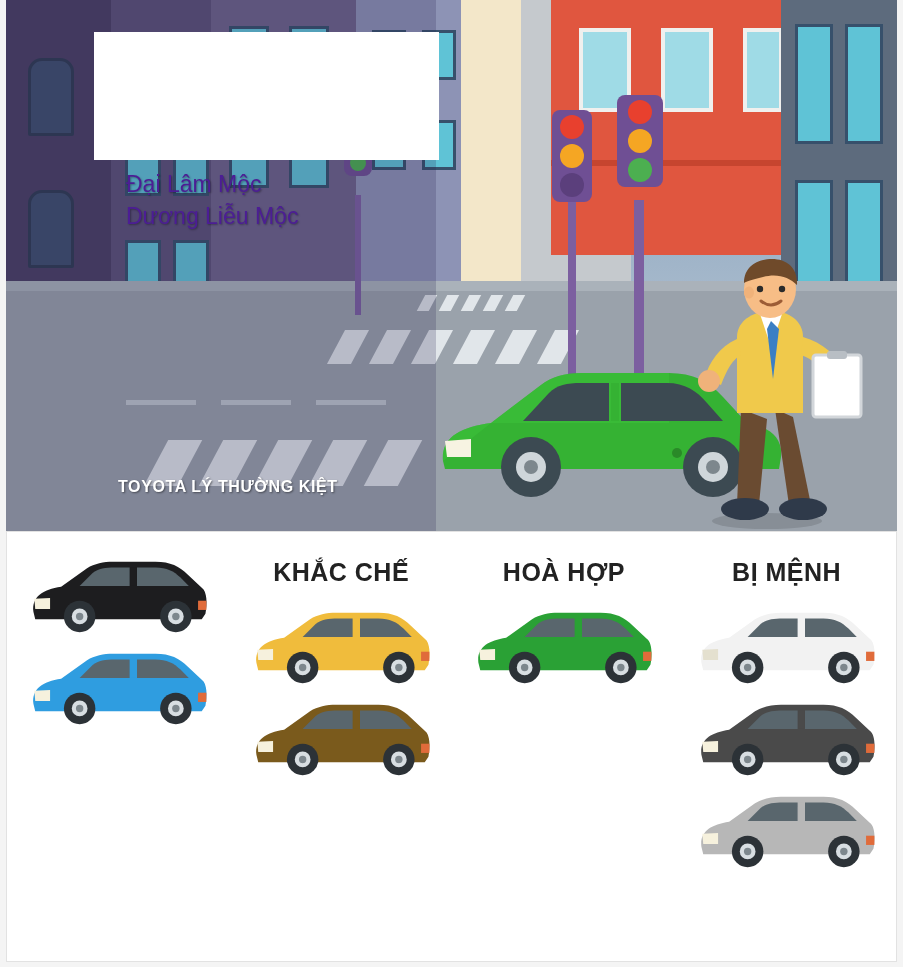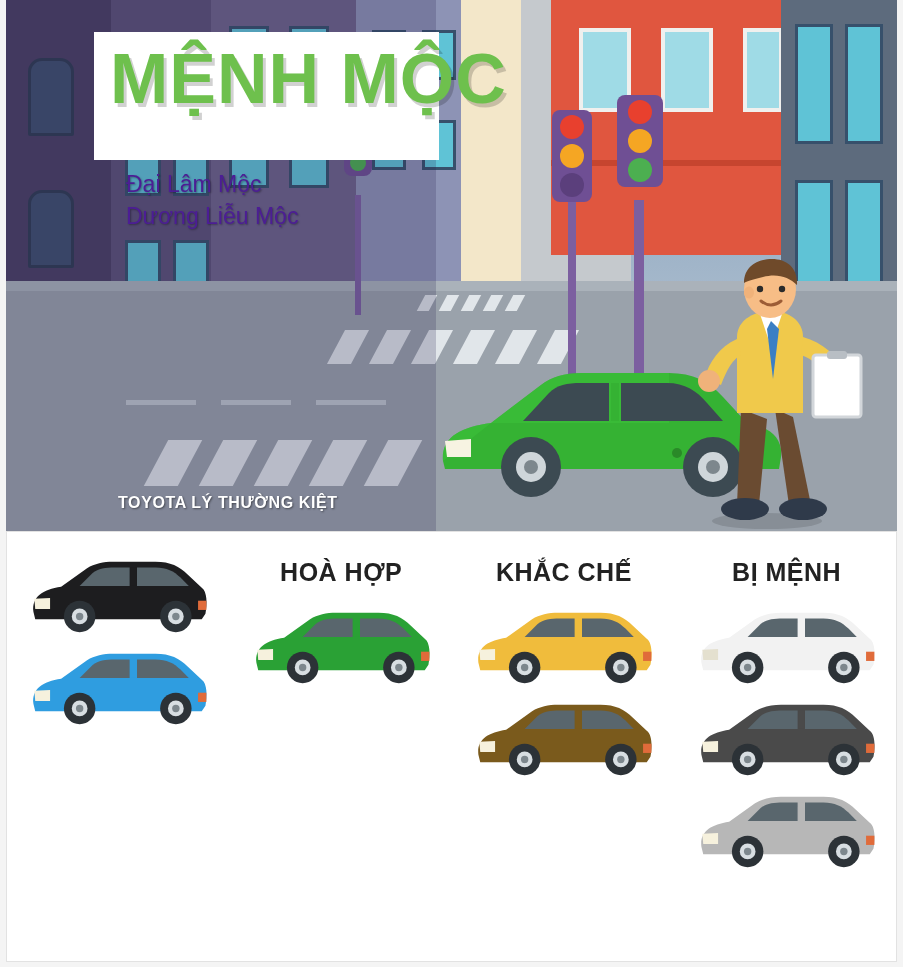--- a/index.html
+++ b/index.html
@@ -110,21 +110,21 @@
     text-shadow:3px 4px 0 rgba(0,0,0,.18);
     line-height:1;
   }
   .hero-list{
     position:absolute;left:120px;top:168px;width:420px;
     color:#4c1d95;font-size:23px;line-height:32px;
     text-shadow:1px 1px 2px rgba(0,0,0,.35);
   }
   .hero-list div{margin:0;padding:0;}
   .hero-brand{
-    position:absolute;left:112px;top:494px;
+    position:absolute;left:112px;top:478px;
     color:#ffffff;font-size:16px;font-weight:bold;letter-spacing:.6px;
     text-shadow:1px 1px 2px rgba(0,0,0,.45);
     text-align:center;
   }
 
   
   .person{position:absolute;right:20px;bottom:2px;width:180px;height:270px;}
 
   
   .panel{
@@ -287,21 +287,20 @@
 
       <ellipse cx="73" cy="30" rx="26" ry="29" fill="#f7bd86"></ellipse>
       <path d="M47 24 C47 6 63 0 75 0 C90 0 101 9 100 26 C92 18 80 14 66 18 C58 20 50 22 47 24 Z" fill="#6f4a2a"></path>
       <circle cx="63" cy="30" r="3.2" fill="#2b2b2b"></circle>
       <circle cx="85" cy="30" r="3.2" fill="#2b2b2b"></circle>
       <path d="M64 42 Q74 50 84 42" stroke="#9c5c35" stroke-width="3" fill="none" stroke-linecap="round"></path>
       <path d="M47 34 a5 6 0 1 0 0 -1" fill="#f0b27a"></path>
     </svg>
 
     <div class="title-band"></div>
-    <div class="hero-title">MỆNH MỘC</div>
 
     <div class="hero-list">
       <div>Đại Lâm Mộc</div>
       <div>Dương Liễu Mộc</div>
     </div>
 
     <div class="hero-brand">TOYOTA LÝ THƯỜNG KIỆT</div>
   </div>
 
   <div class="panel">
@@ -344,71 +343,71 @@
             <g>
                 <circle cx="162" cy="63" r="17" fill="#2c3237"></circle>
                 <circle cx="162" cy="63" r="8.5" fill="#d8dee2"></circle>
                 <circle cx="162" cy="63" r="4" fill="#7d878d"></circle>
               </g>
           </svg>
         </div>
       </div>
 
       <div class="col">
+        <div class="col-title">KHẮC CHẾ</div>
+        <div class="car-slot">
+          <svg width="185" height="78" viewBox="0 0 200 84">
+            <path d="M8 58 C6 42 18 34 38 31 L66 11 C74 6 84 4 94 4 L140 4 C156 4 166 9 175 18 L190 32 C196 36 196 50 194 60 L190 66 L10 66 Z" fill="#f0bc3c"></path>
+            <path d="M72 16 C78 11 86 10 96 10 L112 10 L112 30 L58 30 Z" fill="#59666d"></path>
+            <path d="M120 10 L140 10 C152 10 160 14 167 21 L176 30 L120 30 Z" fill="#59666d"></path>
+            <rect x="113" y="10" width="6" height="20" fill="#f0bc3c"></rect>
+            <path d="M9 44 L26 43 L26 55 L10 55 Z" fill="#f6f1dd"></path>
+            <path d="M186 46 L195 46 L195 56 L186 56 Z" fill="#e06b3a"></path>
+            <g>
+                <circle cx="58" cy="63" r="17" fill="#2c3237"></circle>
+                <circle cx="58" cy="63" r="8.5" fill="#d8dee2"></circle>
+                <circle cx="58" cy="63" r="4" fill="#7d878d"></circle>
+              </g>
+            <g>
+                <circle cx="162" cy="63" r="17" fill="#2c3237"></circle>
+                <circle cx="162" cy="63" r="8.5" fill="#d8dee2"></circle>
+                <circle cx="162" cy="63" r="4" fill="#7d878d"></circle>
+              </g>
+          </svg>
+        </div>
+        <div class="car-slot">
+          <svg width="185" height="78" viewBox="0 0 200 84">
+            <path d="M8 58 C6 42 18 34 38 31 L66 11 C74 6 84 4 94 4 L140 4 C156 4 166 9 175 18 L190 32 C196 36 196 50 194 60 L190 66 L10 66 Z" fill="#7a5a1c"></path>
+            <path d="M72 16 C78 11 86 10 96 10 L112 10 L112 30 L58 30 Z" fill="#59666d"></path>
+            <path d="M120 10 L140 10 C152 10 160 14 167 21 L176 30 L120 30 Z" fill="#59666d"></path>
+            <rect x="113" y="10" width="6" height="20" fill="#7a5a1c"></rect>
+            <path d="M9 44 L26 43 L26 55 L10 55 Z" fill="#f6f1dd"></path>
+            <path d="M186 46 L195 46 L195 56 L186 56 Z" fill="#e06b3a"></path>
+            <g>
+                <circle cx="58" cy="63" r="17" fill="#2c3237"></circle>
+                <circle cx="58" cy="63" r="8.5" fill="#d8dee2"></circle>
+                <circle cx="58" cy="63" r="4" fill="#7d878d"></circle>
+              </g>
+            <g>
+                <circle cx="162" cy="63" r="17" fill="#2c3237"></circle>
+                <circle cx="162" cy="63" r="8.5" fill="#d8dee2"></circle>
+                <circle cx="162" cy="63" r="4" fill="#7d878d"></circle>
+              </g>
+          </svg>
+        </div>
+      </div>
+
+      <div class="col">
         <div class="col-title">HOÀ HỢP</div>
         <div class="car-slot">
           <svg width="185" height="78" viewBox="0 0 200 84">
             <path d="M8 58 C6 42 18 34 38 31 L66 11 C74 6 84 4 94 4 L140 4 C156 4 166 9 175 18 L190 32 C196 36 196 50 194 60 L190 66 L10 66 Z" fill="#2aa135"></path>
             <path d="M72 16 C78 11 86 10 96 10 L112 10 L112 30 L58 30 Z" fill="#59666d"></path>
             <path d="M120 10 L140 10 C152 10 160 14 167 21 L176 30 L120 30 Z" fill="#59666d"></path>
             <rect x="113" y="10" width="6" height="20" fill="#2aa135"></rect>
-            <path d="M9 44 L26 43 L26 55 L10 55 Z" fill="#f6f1dd"></path>
-            <path d="M186 46 L195 46 L195 56 L186 56 Z" fill="#e06b3a"></path>
-            <g>
-                <circle cx="58" cy="63" r="17" fill="#2c3237"></circle>
-                <circle cx="58" cy="63" r="8.5" fill="#d8dee2"></circle>
-                <circle cx="58" cy="63" r="4" fill="#7d878d"></circle>
-              </g>
-            <g>
-                <circle cx="162" cy="63" r="17" fill="#2c3237"></circle>
-                <circle cx="162" cy="63" r="8.5" fill="#d8dee2"></circle>
-                <circle cx="162" cy="63" r="4" fill="#7d878d"></circle>
-              </g>
-          </svg>
-        </div>
-      </div>
-
-      <div class="col">
-        <div class="col-title">KHẮC CHẾ</div>
-        <div class="car-slot">
-          <svg width="185" height="78" viewBox="0 0 200 84">
-            <path d="M8 58 C6 42 18 34 38 31 L66 11 C74 6 84 4 94 4 L140 4 C156 4 166 9 175 18 L190 32 C196 36 196 50 194 60 L190 66 L10 66 Z" fill="#f0bc3c"></path>
-            <path d="M72 16 C78 11 86 10 96 10 L112 10 L112 30 L58 30 Z" fill="#59666d"></path>
-            <path d="M120 10 L140 10 C152 10 160 14 167 21 L176 30 L120 30 Z" fill="#59666d"></path>
-            <rect x="113" y="10" width="6" height="20" fill="#f0bc3c"></rect>
-            <path d="M9 44 L26 43 L26 55 L10 55 Z" fill="#f6f1dd"></path>
-            <path d="M186 46 L195 46 L195 56 L186 56 Z" fill="#e06b3a"></path>
-            <g>
-                <circle cx="58" cy="63" r="17" fill="#2c3237"></circle>
-                <circle cx="58" cy="63" r="8.5" fill="#d8dee2"></circle>
-                <circle cx="58" cy="63" r="4" fill="#7d878d"></circle>
-              </g>
-            <g>
-                <circle cx="162" cy="63" r="17" fill="#2c3237"></circle>
-                <circle cx="162" cy="63" r="8.5" fill="#d8dee2"></circle>
-                <circle cx="162" cy="63" r="4" fill="#7d878d"></circle>
-              </g>
-          </svg>
-        </div>
-        <div class="car-slot">
-          <svg width="185" height="78" viewBox="0 0 200 84">
-            <path d="M8 58 C6 42 18 34 38 31 L66 11 C74 6 84 4 94 4 L140 4 C156 4 166 9 175 18 L190 32 C196 36 196 50 194 60 L190 66 L10 66 Z" fill="#7a5a1c"></path>
-            <path d="M72 16 C78 11 86 10 96 10 L112 10 L112 30 L58 30 Z" fill="#59666d"></path>
-            <path d="M120 10 L140 10 C152 10 160 14 167 21 L176 30 L120 30 Z" fill="#59666d"></path>
-            <rect x="113" y="10" width="6" height="20" fill="#7a5a1c"></rect>
             <path d="M9 44 L26 43 L26 55 L10 55 Z" fill="#f6f1dd"></path>
             <path d="M186 46 L195 46 L195 56 L186 56 Z" fill="#e06b3a"></path>
             <g>
                 <circle cx="58" cy="63" r="17" fill="#2c3237"></circle>
                 <circle cx="58" cy="63" r="8.5" fill="#d8dee2"></circle>
                 <circle cx="58" cy="63" r="4" fill="#7d878d"></circle>
               </g>
             <g>
                 <circle cx="162" cy="63" r="17" fill="#2c3237"></circle>
                 <circle cx="162" cy="63" r="8.5" fill="#d8dee2"></circle>

